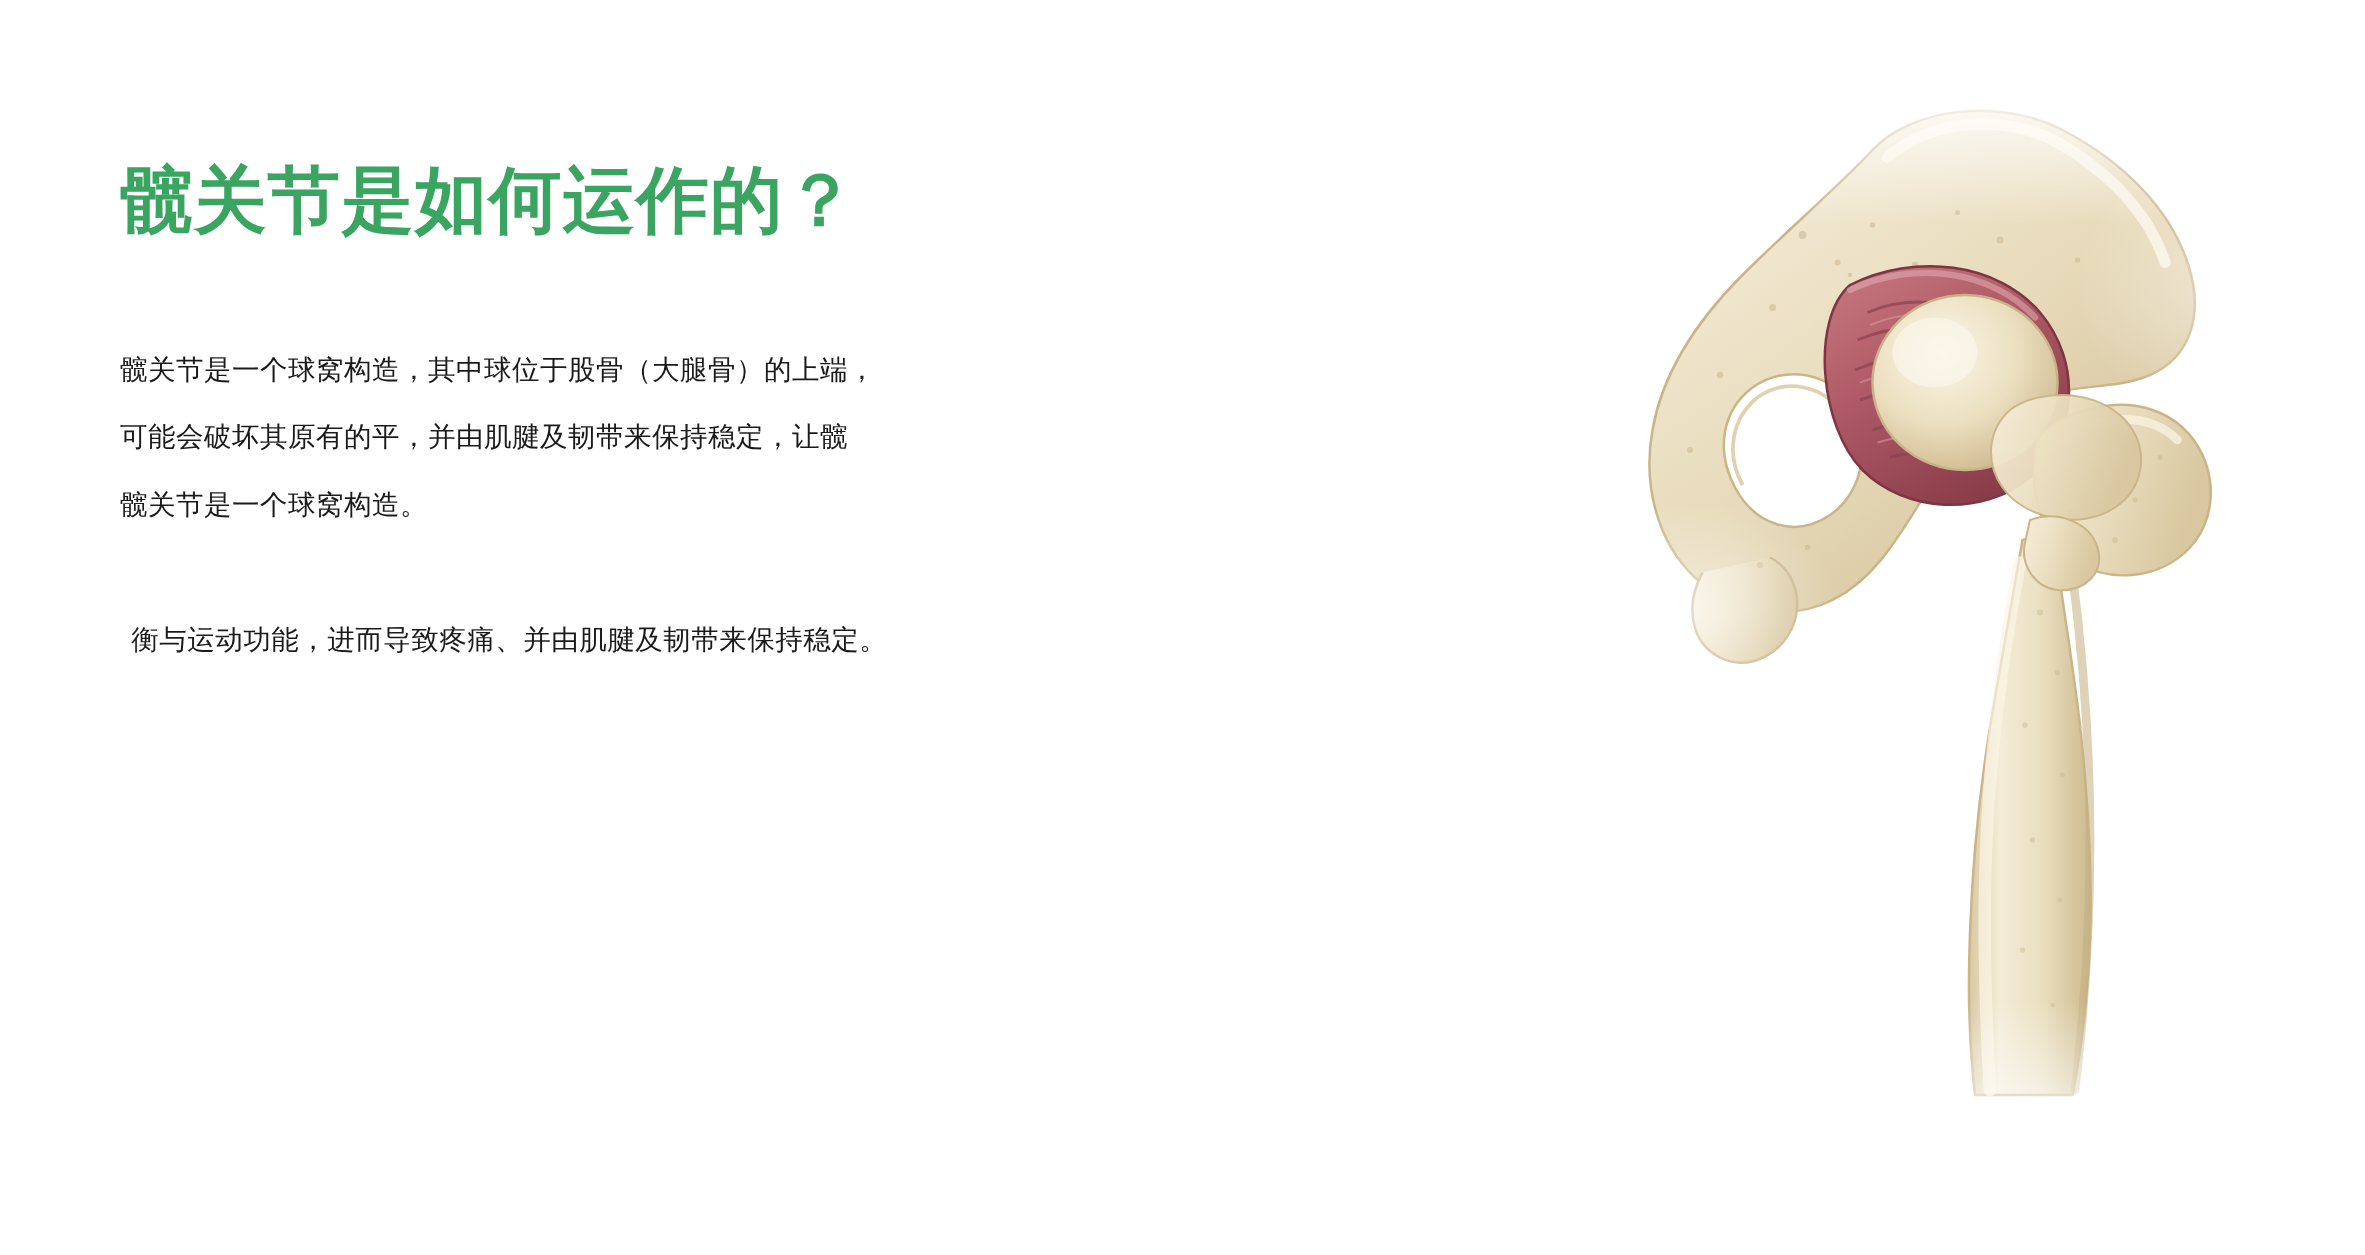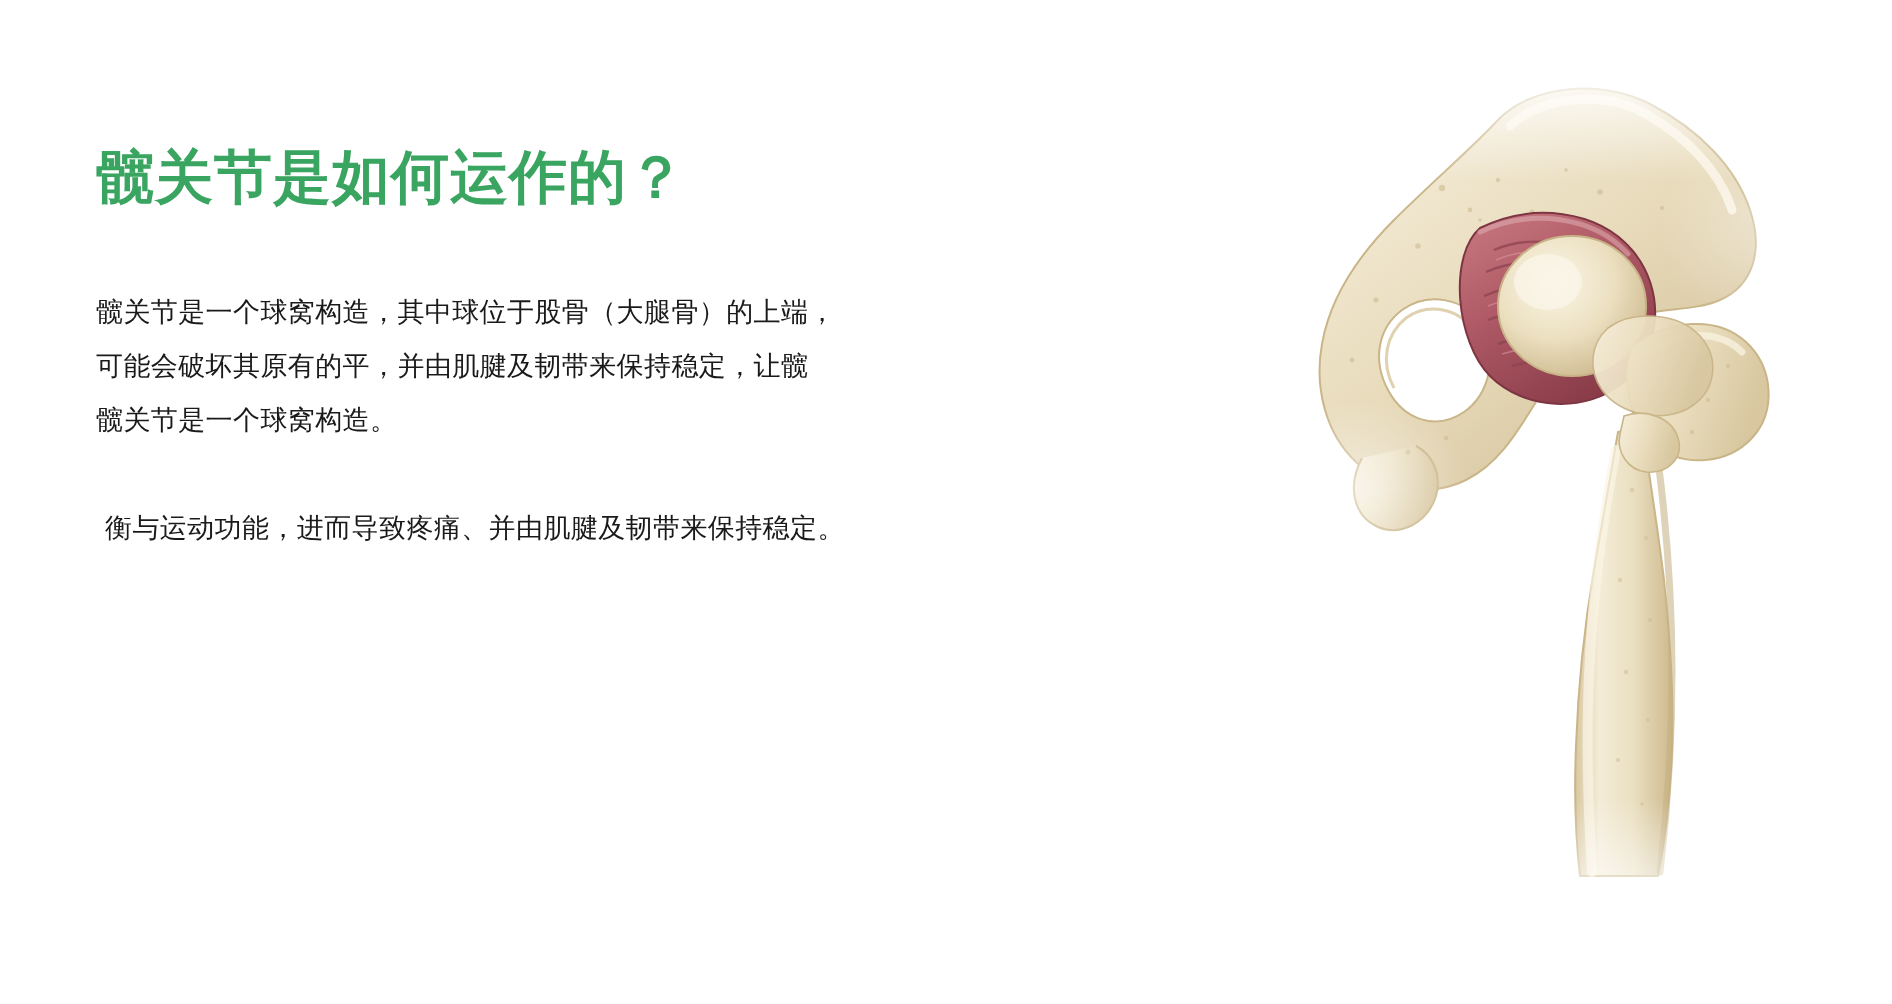--- a/index.html
+++ b/index.html
@@ -18,38 +18,38 @@
   .slide {
     position: absolute;
     inset: 0;
     background: #ffffff;
   }
 
   
   .content {
     position: absolute;
     left: 96px;
-    top: 144px;
+    top: 128px;
     width: 1010px;
   }
   .page-title {
     font-size: 58px;
     font-weight: bold;
     color: #3aa560;
     letter-spacing: 1px;
     line-height: 1.15;
     margin: 0;
     white-space: nowrap;
   }
   .body-block {
     margin-top: 74px;
   }
   .para {
     margin: 0;
-    font-size: 27px;
+    font-size: 22px;
     color: #1a1a1a;
     line-height: 54px;
     letter-spacing: 0.4px;
     font-weight: 400;
   }
   .para .ln { display: block; white-space: nowrap; }
   .para-2 {
     margin-top: 54px;
     padding-left: 9px;
   }

